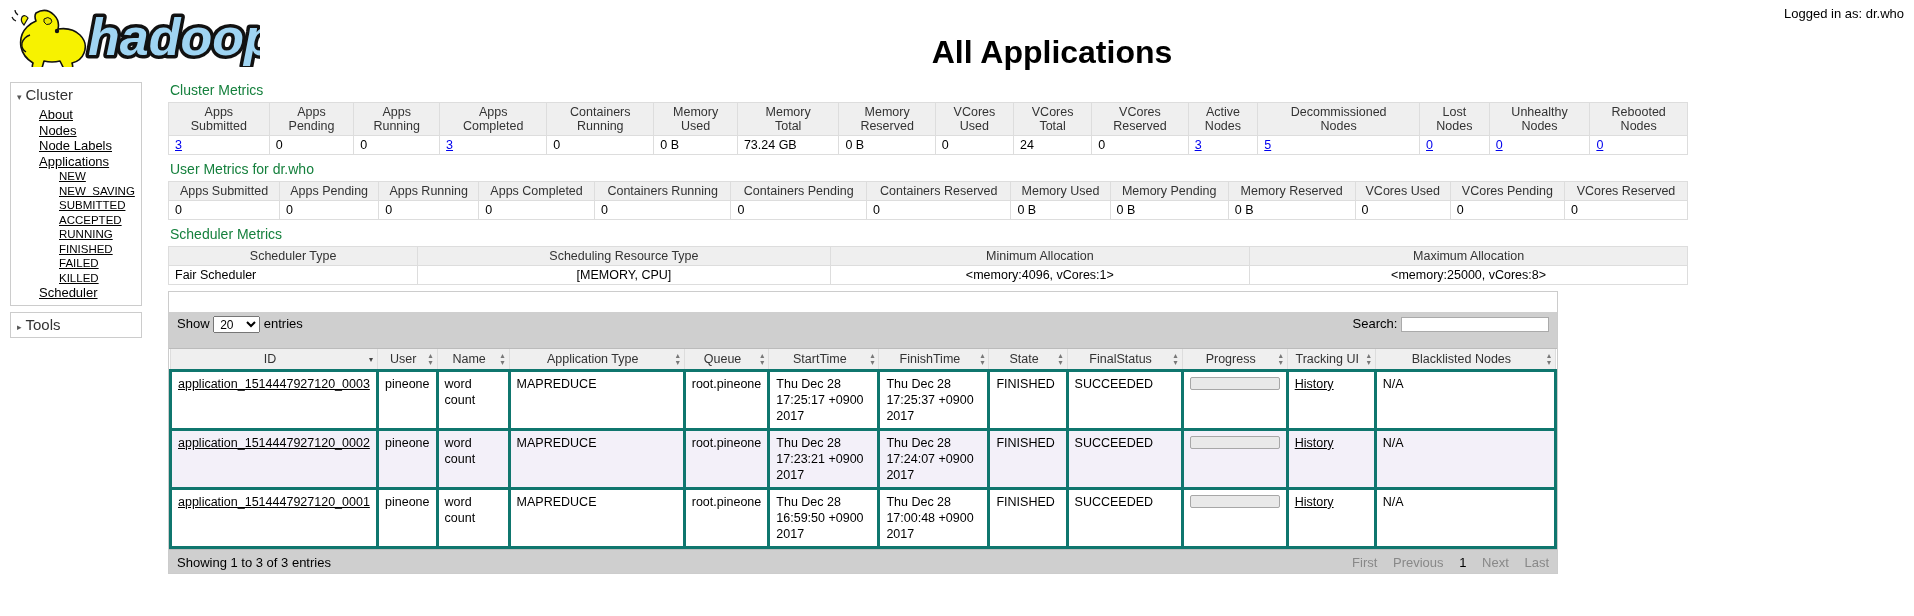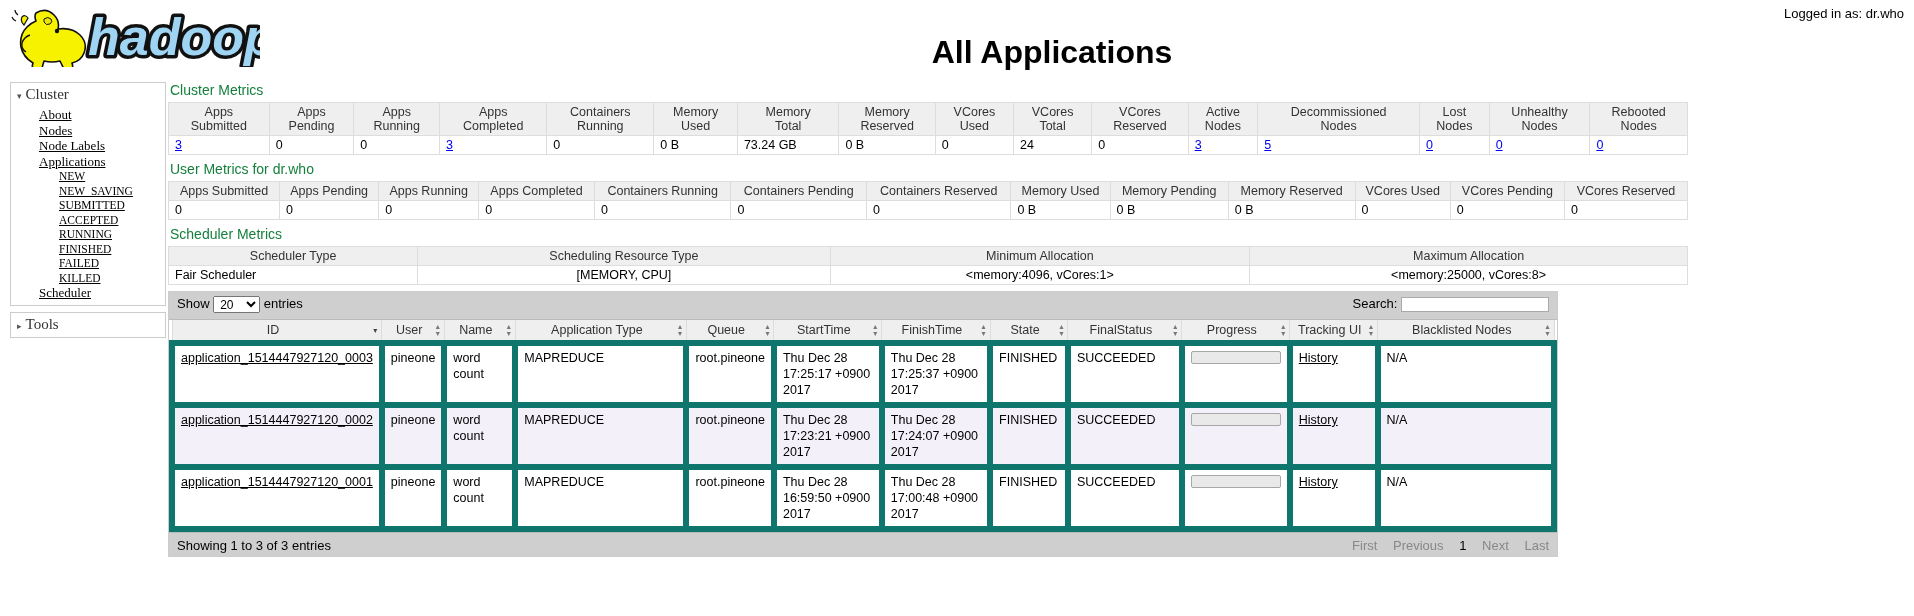--- a/index.html
+++ b/index.html
@@ -27,22 +27,21 @@
     position: absolute; left: 0; top: 34px; width: 1914px;
     text-align: center;
     font-size: 32px; font-weight: bold; color: #000;
     letter-spacing: 0px;
     padding-left: 190px;
   }
 
   
   .sidebar {
     position: absolute; left: 10px; top: 82px;
-    width: 156px;
-    font-family: Liberation Serif, serif;
+    width: 132px;
   }
   .nav-block {
     border: 1px solid #ccc;
     background: #fff;
     margin-bottom: 6px;
   }
   .nav-head {
     padding: 3px 6px 4px 6px;
     font-size: 15px;
     color: #333;
@@ -103,24 +102,25 @@
   
   .dt-wrap {
     border: 1px solid #ccc;
     width: 1390px;
     background: #fff;
     margin-top: 2px;
   }
   .dt-top {
     background: #cfcfcf;
     padding: 4px 8px;
-    height: 28px;
+    height: 37px;
     position: relative;
     font-size: 13px;
     border-bottom: 1px solid #bbb;
+    margin-top: 20px;
   }
   .dt-length { float: left; }
   .dt-length select {
     font-size: 12px; font-family: "Liberation Sans", sans-serif;
     height: 17px; padding: 0 2px;
     vertical-align: middle;
   }
   .dt-filter { float: right; }
   .dt-filter input {
     width: 148px; height: 15px;
@@ -147,21 +147,21 @@
     white-space: nowrap;
   }
   table.dt th .sorter {
     position: absolute; right: 4px; top: 50%;
     transform: translateY(-50%);
     font-size: 8px; line-height: 7px; color: #777;
     display: flex; flex-direction: column;
   }
   table.dt th.sorted-desc .sorter { color: #444; }
   table.dt td {
-    border: 6px solid #0f766e;
+    border: 3px solid #0f766e;
     font-size: 12.5px;
     padding: 4px 6px;
     vertical-align: top;
     color: #000;
     line-height: 16px;
   }
   table.dt tr.odd td { background: #fff; }
   table.dt tr.even td { background: #f3f0f9; }
   table.dt td a { color: #000; text-decoration: underline; }
   td.col-id { width: 193px; }

